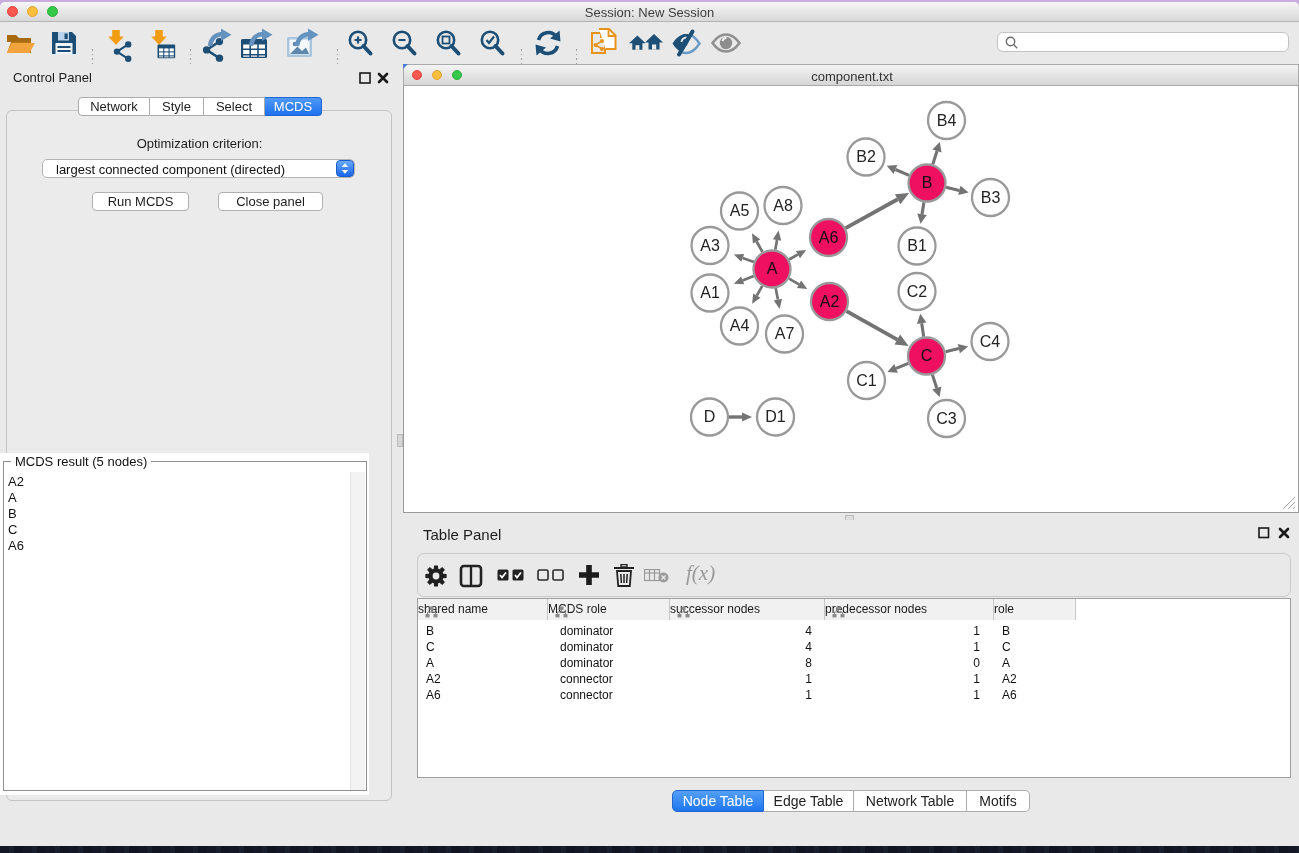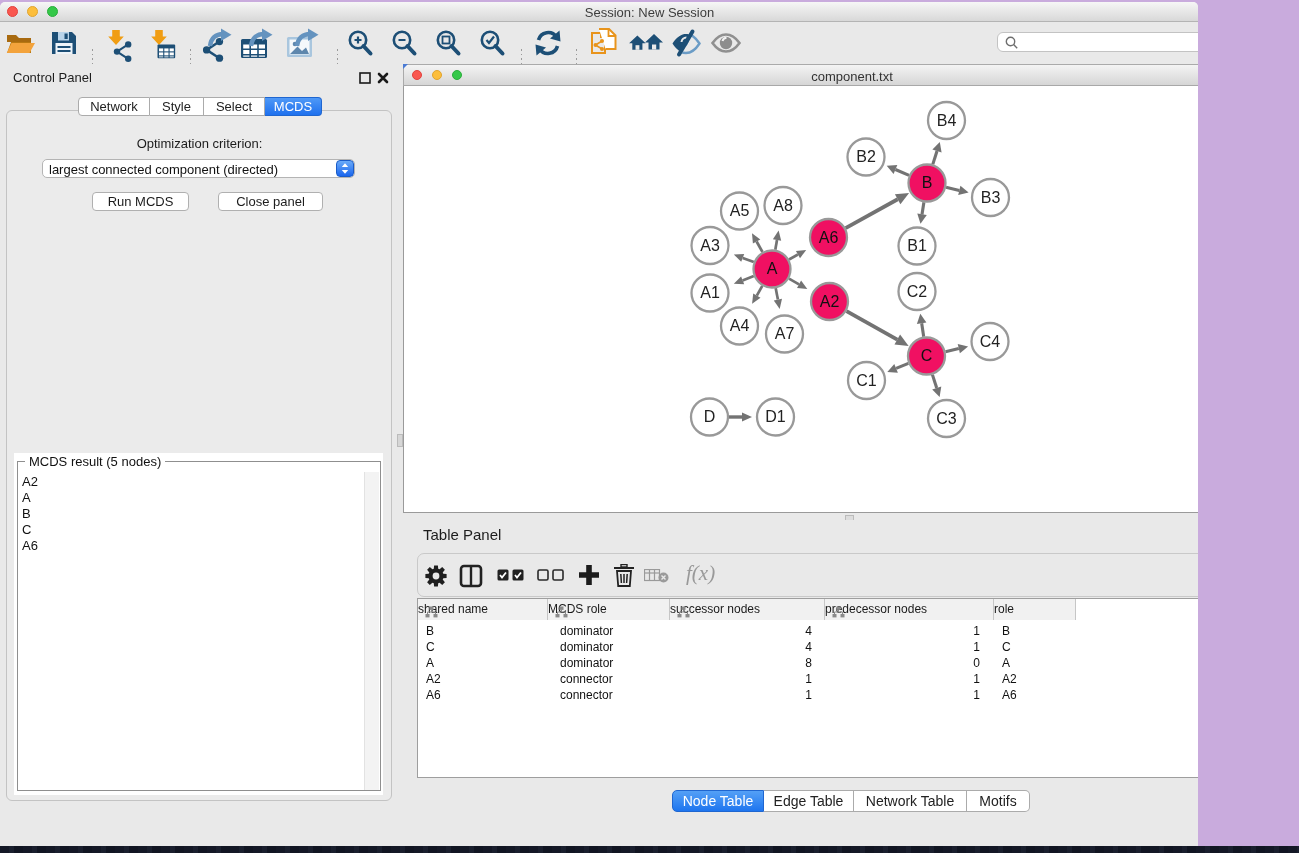--- a/index.html
+++ b/index.html
@@ -1,35 +1,35 @@
 <!DOCTYPE html>
 <html><head><meta charset="utf-8">
 <style>
 *{margin:0;padding:0;box-sizing:border-box}
 body{width:1299px;height:853px;overflow:hidden;font-family:"Liberation Sans",sans-serif;background:#c9abdd;position:relative}
 .abs{position:absolute}
 #deskbottom{left:0;top:846px;width:1299px;height:7px;background:repeating-linear-gradient(90deg,#141826 0 9px,#1a1f2e 9px 14px,#111522 14px 23px);}
-#win{left:0;top:2px;width:1198px;height:844px;background:#e9e9e9;border-radius:5px 5px 0 0;overflow:hidden}
+#win{left:0;top:2px;width:1299px;height:844px;background:#e9e9e9;border-radius:5px 5px 0 0;overflow:hidden}
 #titlebar{left:0;top:0;width:1299px;height:20px;background:linear-gradient(#f6f6f6,#d8d8d8);border-bottom:1px solid #b4b4b4;border-radius:5px 5px 0 0}
 .tl{width:11px;height:11px;border-radius:50%;top:4px}
 #titletext{width:1299px;top:3px;text-align:center;font-size:13px;color:#3d3d3d}
 #toolbar{left:0;top:20px;width:1299px;height:42px;background:#e9e9e9}
 .sep{top:27px;width:1px;height:30px;background-image:repeating-linear-gradient(#9a9a9a 0 1.5px,transparent 1.5px 4.5px)}
 #searchbox{left:997px;top:10px;width:292px;height:20px;background:#fff;border:1px solid #c3c3c3;border-radius:6px}
 
 #cpanel{left:0;top:62px;width:403px;height:750px;background:#e9e9e9}
 #cp-title{left:13px;top:6px;font-size:13px;color:#1d1d1d}
 #cp-box{left:6px;top:46px;width:386px;height:691px;background:#ebebeb;border:1px solid #c3c3c3;border-radius:6px}
 .tabseg{top:33px;height:19px;font-size:13px;color:#222;text-align:center;line-height:18px;background:#fff;border:1px solid #ababab}
 .tabsel{background:linear-gradient(#4f99f7,#1f71ee);color:#fff;border-color:#1f66d0}
 #optlabel{left:0;top:72px;width:399px;text-align:center;font-size:13px;color:#1c1c1c}
-#combo{left:42px;top:95px;width:313px;height:19px;background:#fff;border:1px solid #b4b4b4;border-radius:5px;font-size:13px;color:#111;line-height:19px;padding-left:6px}
+#combo{left:42px;top:95px;width:313px;height:19px;background:#fff;border:1px solid #b4b4b4;border-radius:5px;font-size:13px;color:#111;line-height:19px;padding-left:13px}
 #combobtn{left:336px;top:96px;width:18px;height:17px;border-radius:4px;background:linear-gradient(#6aaaf8,#1a66ee);border:1px solid #1a5cc8}
 .btn{top:128px;height:19px;background:#fff;border:1px solid #b0b0b0;border-radius:4px;font-size:13px;color:#1c1c1c;text-align:center;line-height:17px}
-#resbox{left:14px;top:389px;width:369px;height:342px;background:#fff}
+#resbox{left:0;top:389px;width:369px;height:342px;background:#fff}
 #fs{left:3px;top:8px;width:364px;height:330px;border:1px solid #8f8f8f}
 #fslegend{left:7px;top:-8px;background:#fff;padding:0 4px;font-size:13px;color:#111}
 #fslist{left:4px;top:12px;font-size:13px;color:#111;line-height:16px}
 #fstrack{left:346px;top:10px;width:15px;height:318px;background:#f3f3f3;border-left:1px solid #e2e2e2}
 
 #cwin{left:403px;top:62px;width:896px;height:449px}
 #cwin-tb{left:0;top:0;width:896px;height:22px;background:linear-gradient(#f4f4f4,#d6d6d6);border:1px solid #aaa;border-bottom:1px solid #a8a8a8}
 #cwin-title{width:896px;top:4px;text-align:center;font-size:13px;color:#333}
 #cwin-canvas{left:0;top:22px;width:896px;height:427px;background:#fff;border:1px solid #9a9a9a;border-top:none}
 

